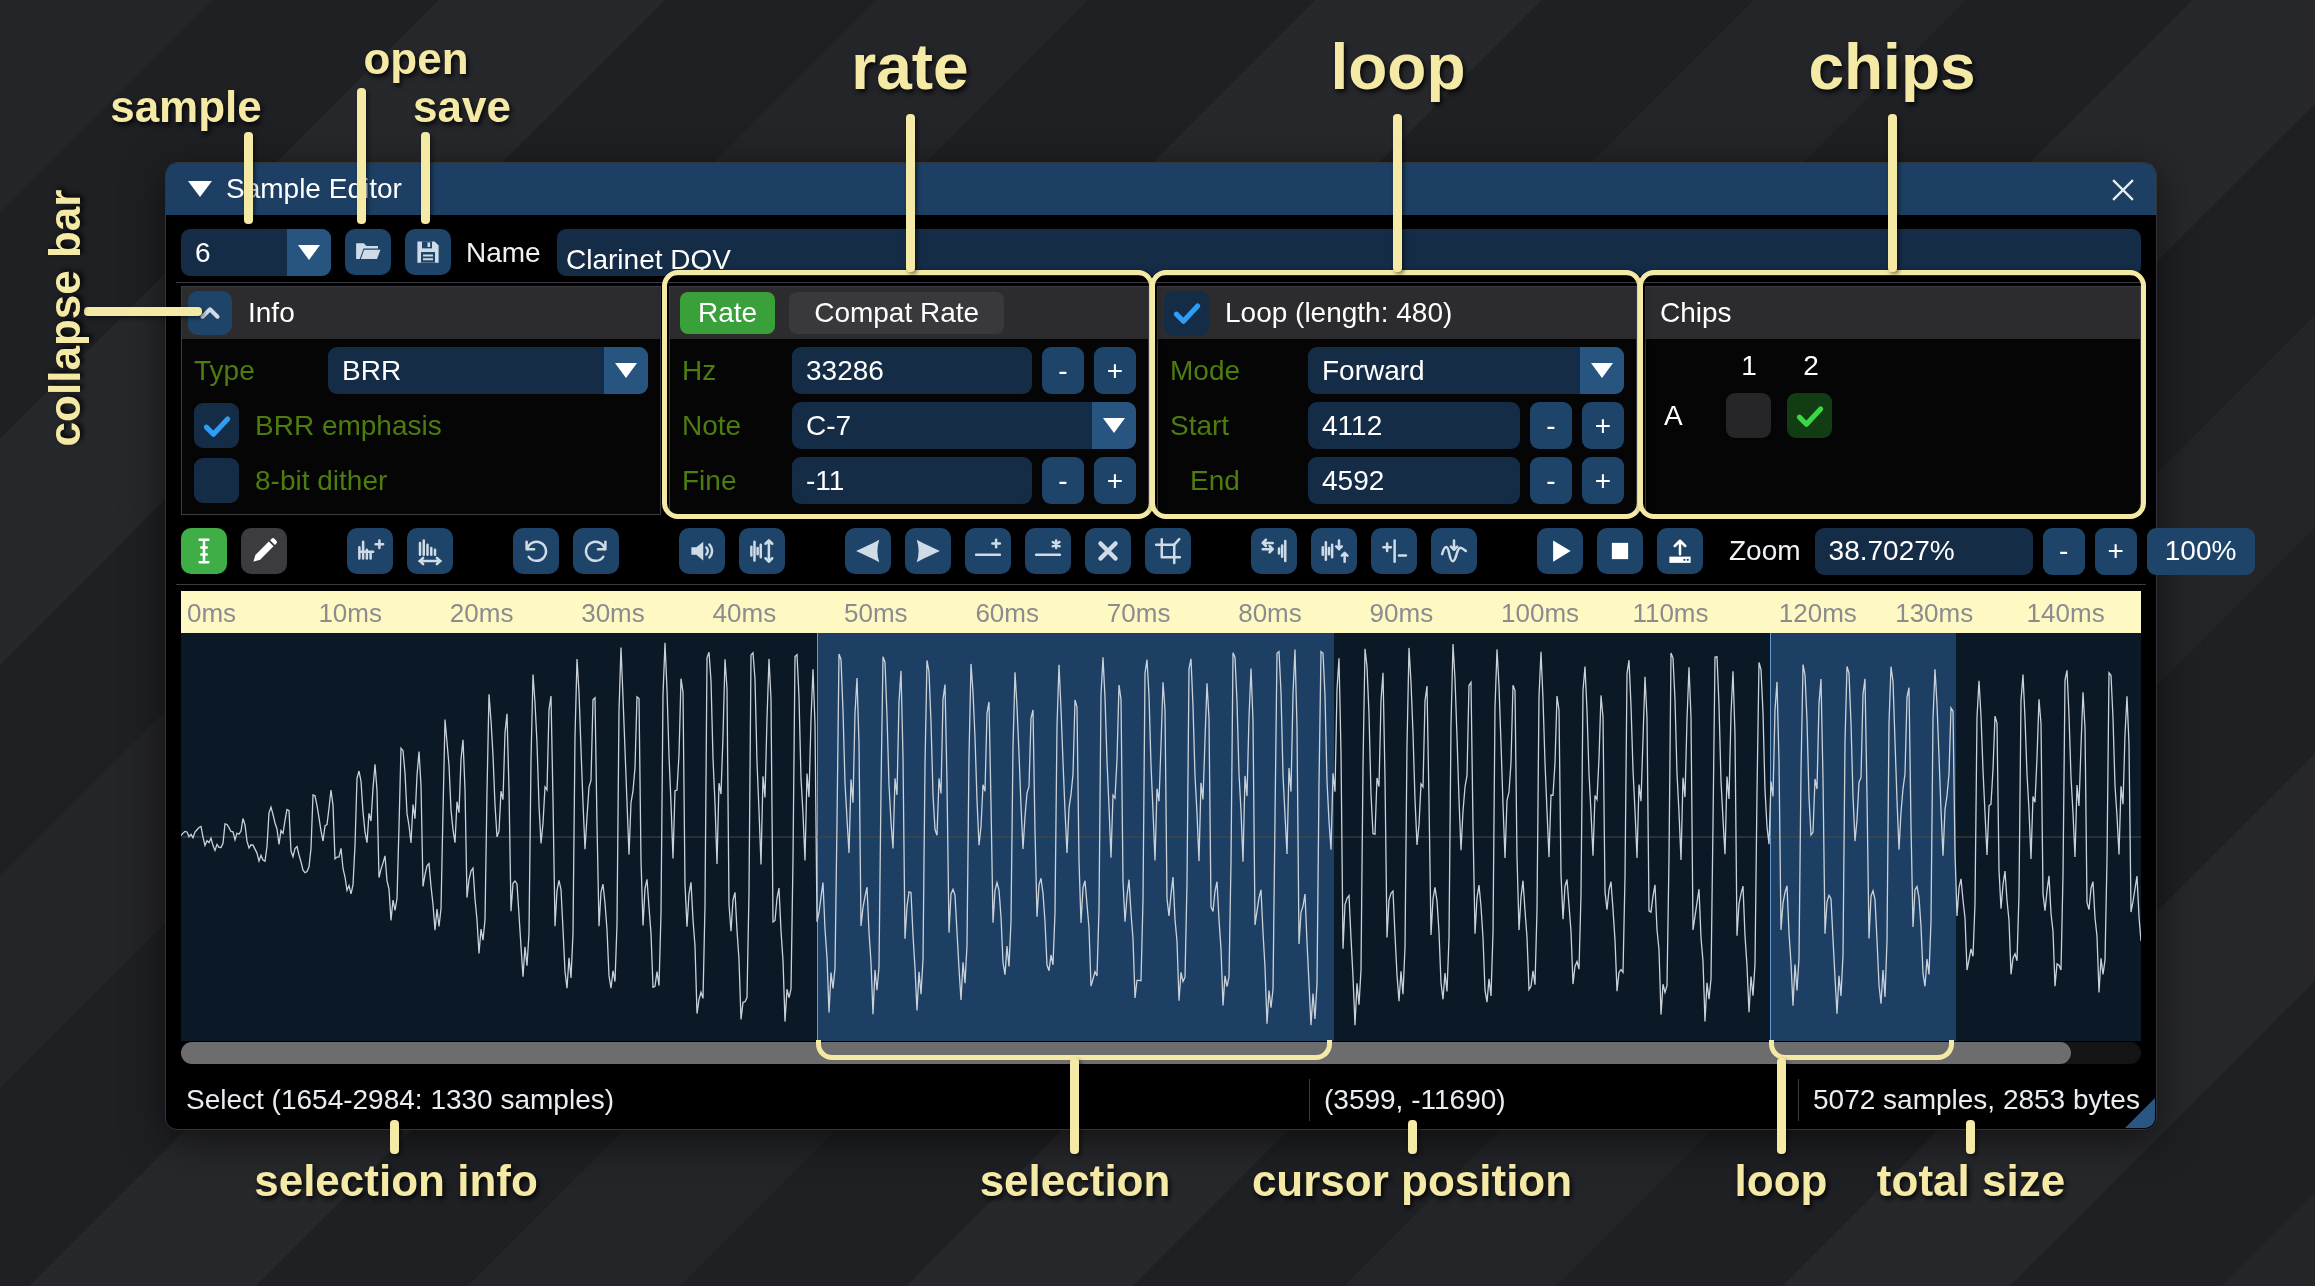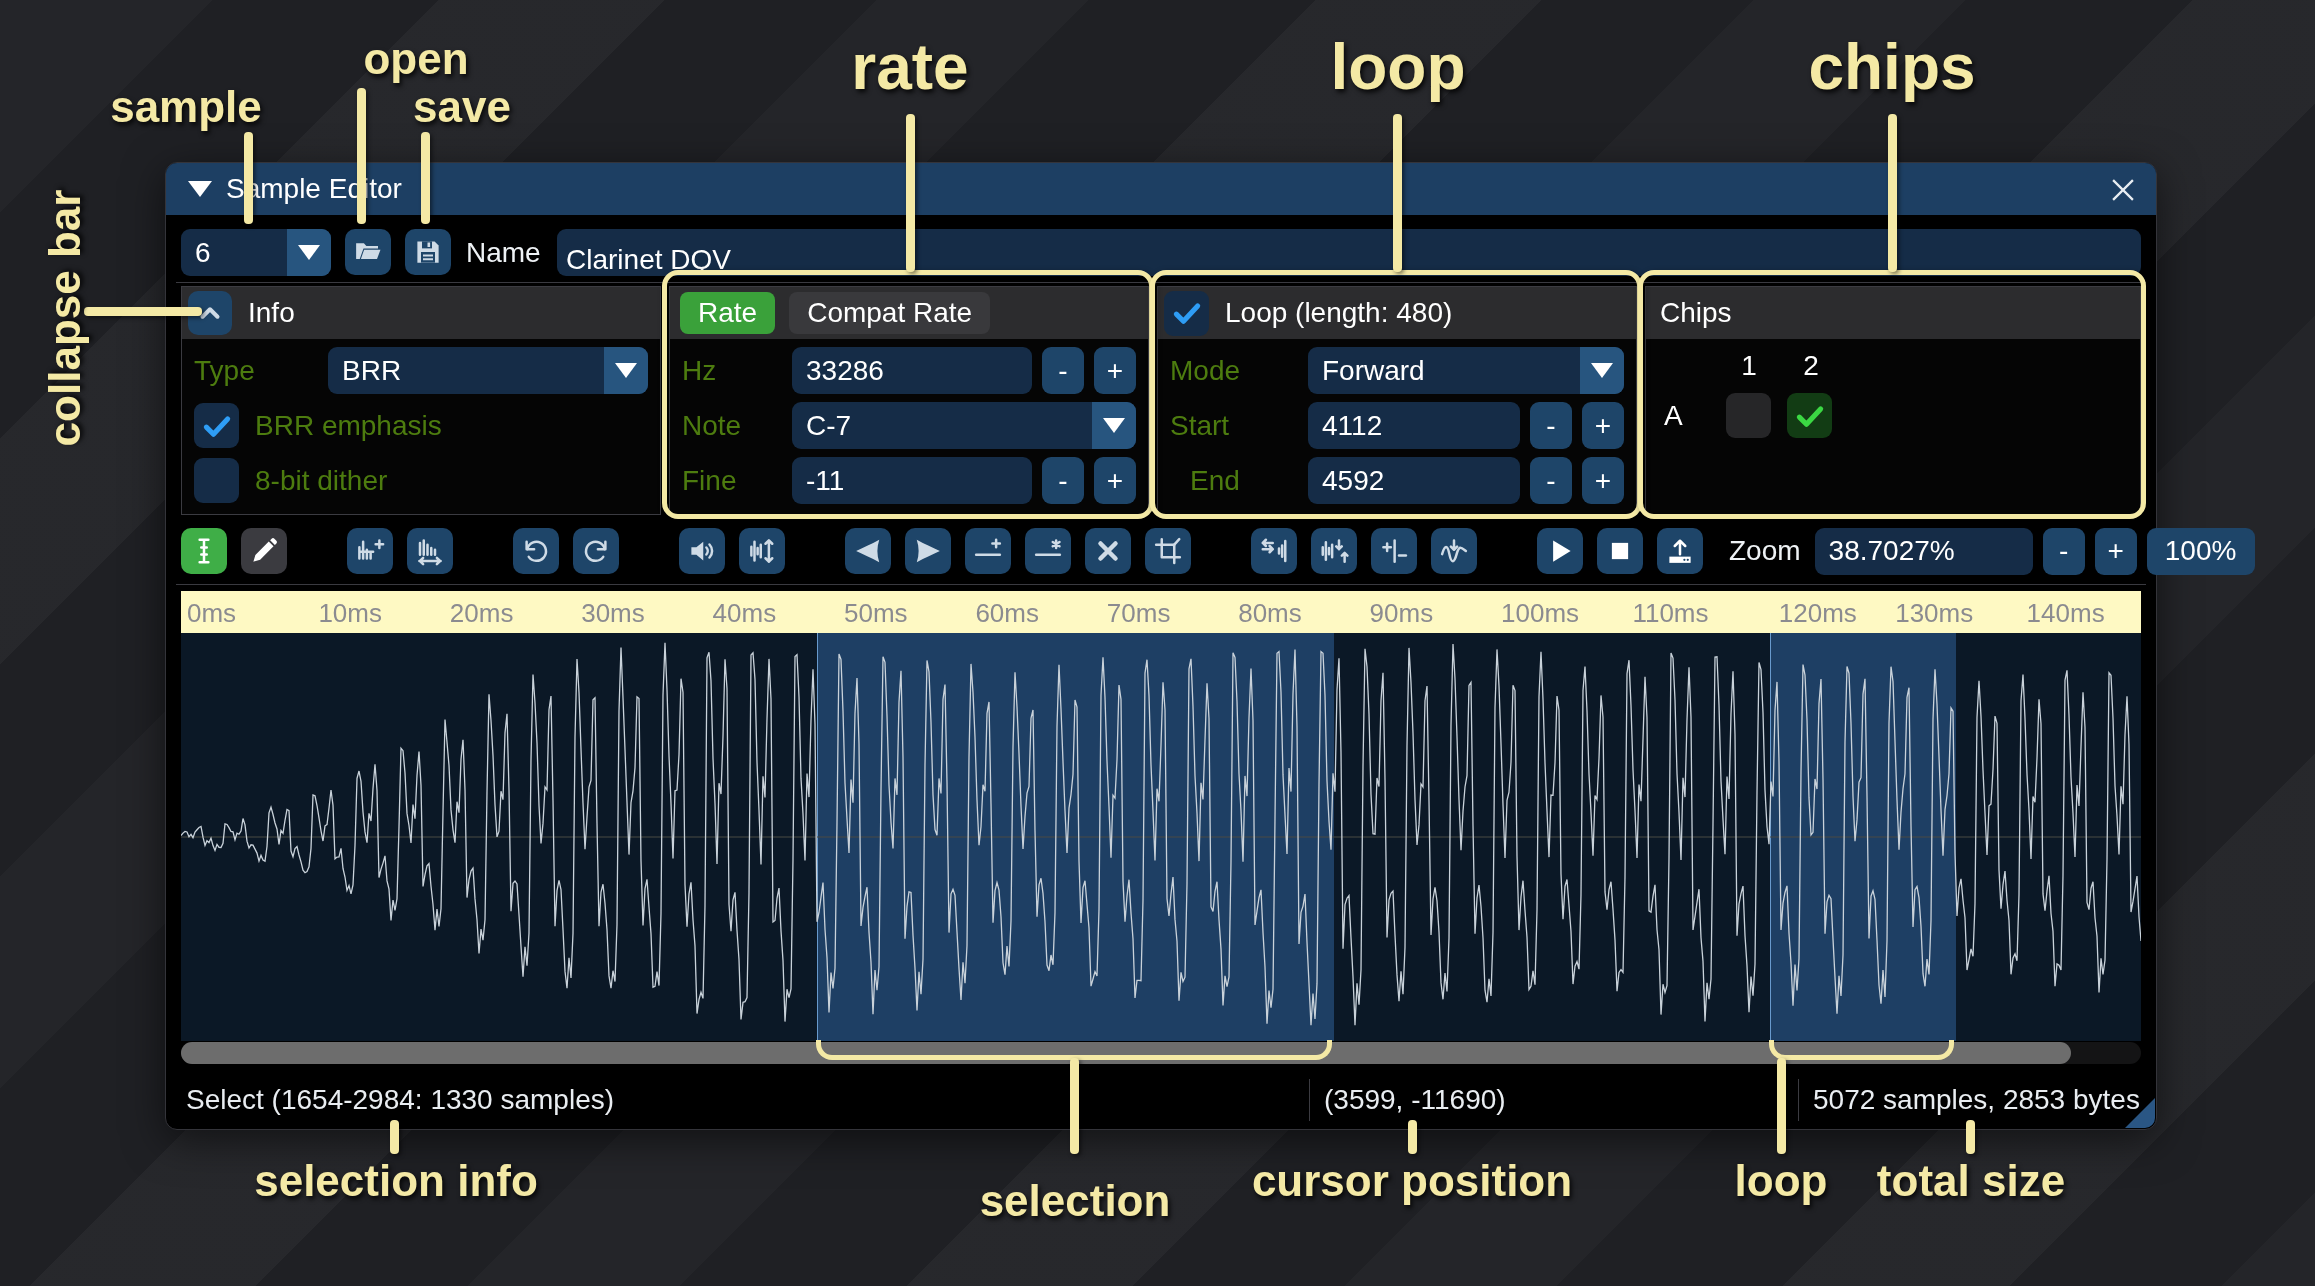--- a/index.html
+++ b/index.html
@@ -43,21 +43,21 @@
   .prow .frame{height:47px;flex:1;padding-left:14px;box-sizing:border-box;margin-left:48px;}
   .rowlbl{color:#4d7c0f;font-size:28px;flex:0 0 auto;}
   .sm-btn{width:42px;height:47px;border-radius:9px;background:#1e4569;color:#fff;font-size:28px;
     display:flex;align-items:center;justify-content:center;margin-left:10px;flex:0 0 auto;}
   .chk{width:45px;height:45px;border-radius:9px;background:#152c47;display:flex;align-items:center;justify-content:center;flex:0 0 auto;}
   .chk svg{width:34px;height:34px;color:#2e9df5;}
   .chk.plain{background:#262628;}
   .chk.green{background:#123c14;}
   .chk.green svg{color:#3bd843;}
   .greenbtn{background:#3aa13a;color:#fff;border-radius:8px;font-size:28px;padding:5px 18px;margin:0 14px 0 10px;}
-  .tabbtn{background:#39393c;color:#fff;border-radius:8px;font-size:28px;padding:5px 18px;}
+  .tabbtn{background:#39393c;color:#fff;border-radius:8px;font-size:28px;padding:5px 25px;}
   
   .toolbar{position:absolute;left:15px;top:364px;right:15px;height:48px;display:flex;align-items:center;}
   .toolbar .iconbtn{margin-right:14px;}
   .toolbar .gap{width:46px;flex:0 0 auto;}
   .iconbtn.active{background:#3fae47;color:#fff;}
   .iconbtn.graybtn{background:#3b3b40;color:#fff;}
   .iconbtn.whiteicon{color:#fff;}
   .zoomwrap{display:flex;align-items:center;margin-left:12px;}
   .zoom-input{width:218px;height:47px;padding-left:14px;box-sizing:border-box;}
   .pctbtn{width:108px;height:47px;border-radius:9px;background:#1e4569;color:#fff;font-size:28px;
@@ -471,21 +471,21 @@
 
 <div class="ann small rot" style="left:-90px;top:293px;width:310px;text-align:center;">collapse bar</div>
 <div class="hline" style="left:84px;top:307px;width:118px;"></div>
 
 <div class="outline" style="left:662px;top:270px;width:482px;height:239px;"></div>
 <div class="outline" style="left:1150px;top:270px;width:482px;height:239px;"></div>
 <div class="outline" style="left:1638px;top:270px;width:498px;height:239px;"></div>
 
 <div class="bracket" style="left:816px;top:1040px;width:516px;"></div>
 <div class="aline" style="left:1070px;top:1058px;height:96px;"></div>
-<div class="ann small center" style="left:1075px;top:1156px;margin-top:20px;">selection</div>
+<div class="ann small center" style="left:1075px;top:1156px;">selection</div>
 
 <div class="bracket" style="left:1769px;top:1040px;width:185px;"></div>
 <div class="aline" style="left:1777px;top:1058px;height:96px;"></div>
 <div class="ann small center" style="left:1781px;top:1156px;">loop</div>
 
 <div class="ann small center" style="left:396px;top:1156px;">selection info</div>
 <div class="aline" style="left:390px;top:1120px;height:34px;"></div>
 
 <div class="ann small center" style="left:1412px;top:1156px;">cursor position</div>
 <div class="aline" style="left:1408px;top:1120px;height:34px;"></div>

